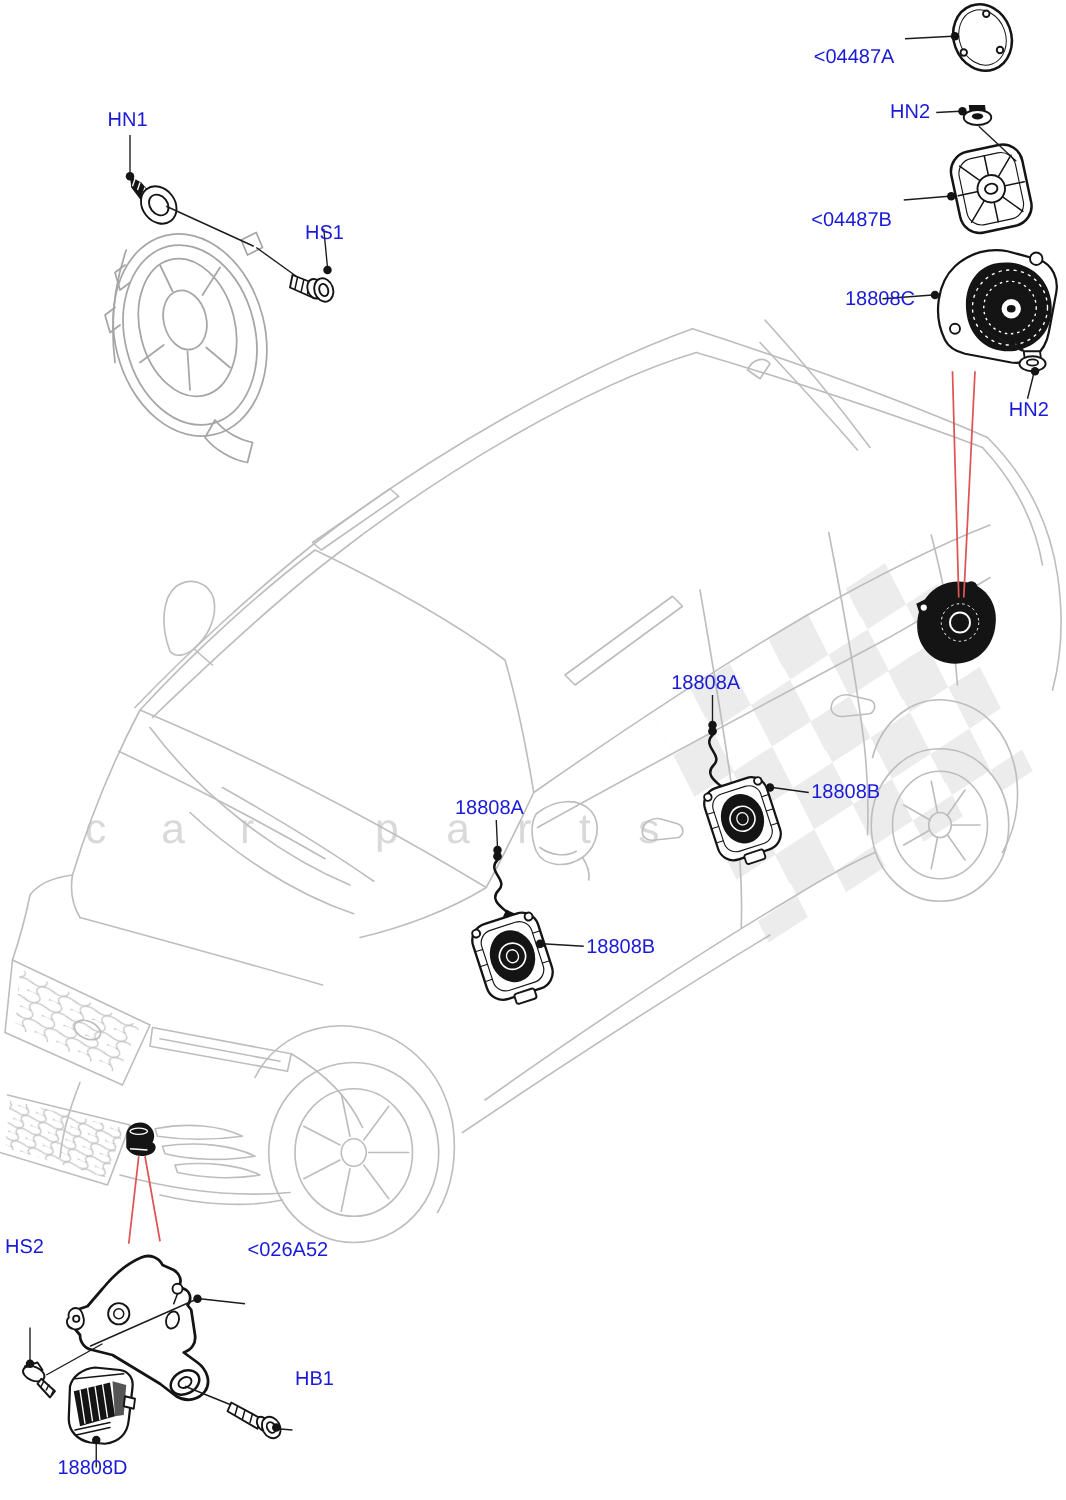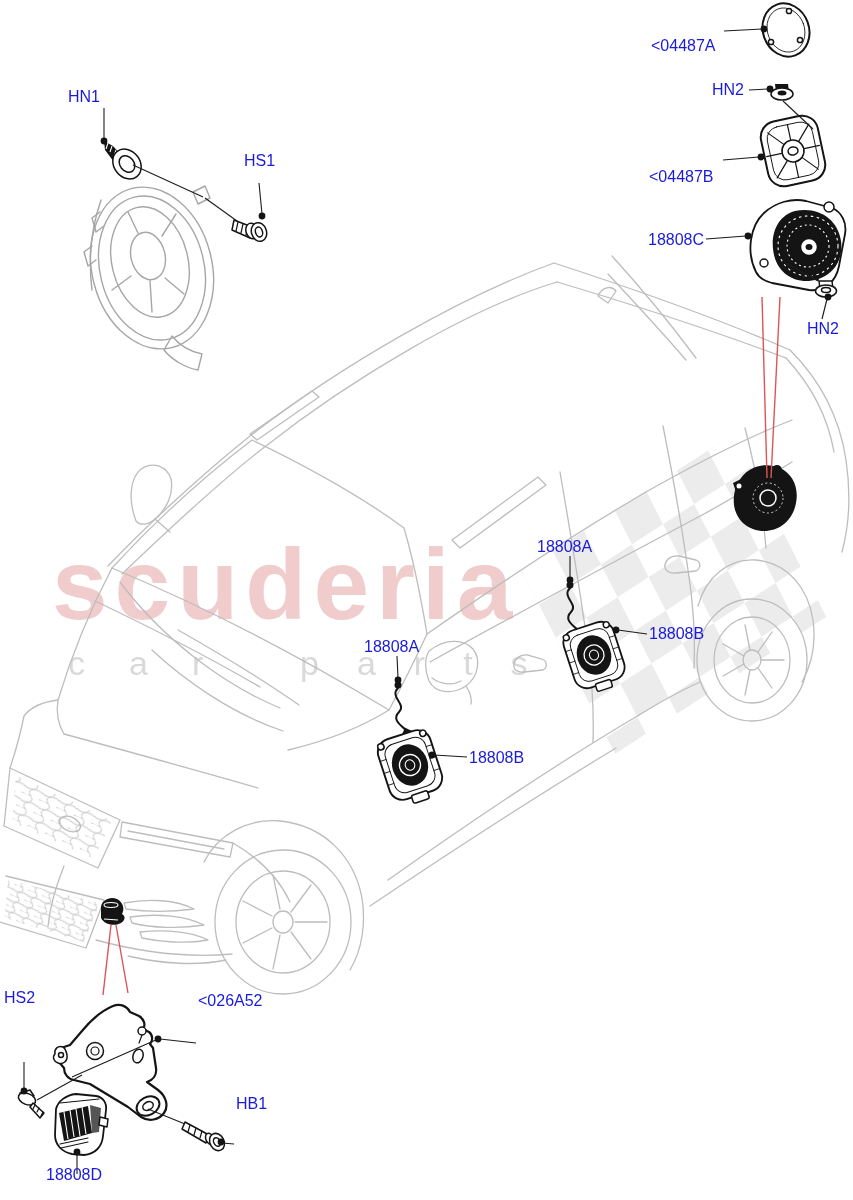--- a/index.html
+++ b/index.html
@@ -30,21 +30,20 @@
   .red{stroke:var(--red_leader);stroke-width:1.4;fill:none}
   
   .lbl{position:absolute;z-index:2;font:400 16px/18px "Liberation Sans",sans-serif;
        color:var(--label_blue);white-space:nowrap;cursor:pointer;}
 </style>
 </head>
 <body>
 
 <div id="stage">
 
-  <div class="wm-brand">scuderia</div>
   <div class="wm-word wm-parts">parts</div>
   <div class="wm-word wm-car">car</div>
   <div class="wm-checker"></div>
 
   <svg id="art" width="853" height="1200" viewBox="0 0 853 1200">
     <defs>
       <pattern id="honey" width="19" height="14" patternUnits="userSpaceOnUse" patternTransform="rotate(24)">
         <ellipse cx="5" cy="4" rx="7.5" ry="4.3" fill="none" stroke="#c4c4c4" stroke-width="1"></ellipse>
         <ellipse cx="14.5" cy="11" rx="7.5" ry="4.3" fill="none" stroke="#c4c4c4" stroke-width="1"></ellipse>
       </pattern>
@@ -333,26 +332,26 @@
       <circle cx="77" cy="1152" r="3.4"></circle>
     </g>
     <g class="red">
       <line x1="762" y1="297" x2="767" y2="478"></line>
       <line x1="780" y1="297" x2="771" y2="478"></line>
       <line x1="111" y1="925" x2="103" y2="995"></line>
       <line x1="116" y1="925" x2="128" y2="993"></line>
     </g>
   </svg>
 
-  <div class="lbl" style="left:68px;top:88px">HN1</div>
-  <div class="lbl" style="left:244px;top:152px">HS1</div>
+  <div class="lbl" style="left:86px;top:88px">HN1</div>
+  <div class="lbl" style="left:244px;top:178px">HS1</div>
   <div class="lbl" style="left:651px;top:37px">&lt;04487A</div>
   <div class="lbl" style="left:712px;top:81px">HN2</div>
   <div class="lbl" style="left:649px;top:168px">&lt;04487B</div>
-  <div class="lbl" style="left:648px;top:231px">18808C</div>
+  <div class="lbl" style="left:676px;top:231px">18808C</div>
   <div class="lbl" style="left:807px;top:320px">HN2</div>
   <div class="lbl" style="left:537px;top:538px">18808A</div>
   <div class="lbl" style="left:649px;top:625px">18808B</div>
   <div class="lbl" style="left:364px;top:638px">18808A</div>
   <div class="lbl" style="left:469px;top:749px">18808B</div>
   <div class="lbl" style="left:4px;top:989px">HS2</div>
   <div class="lbl" style="left:198px;top:992px">&lt;026A52</div>
   <div class="lbl" style="left:236px;top:1095px">HB1</div>
   <div class="lbl" style="left:46px;top:1166px">18808D</div>
 </div>

